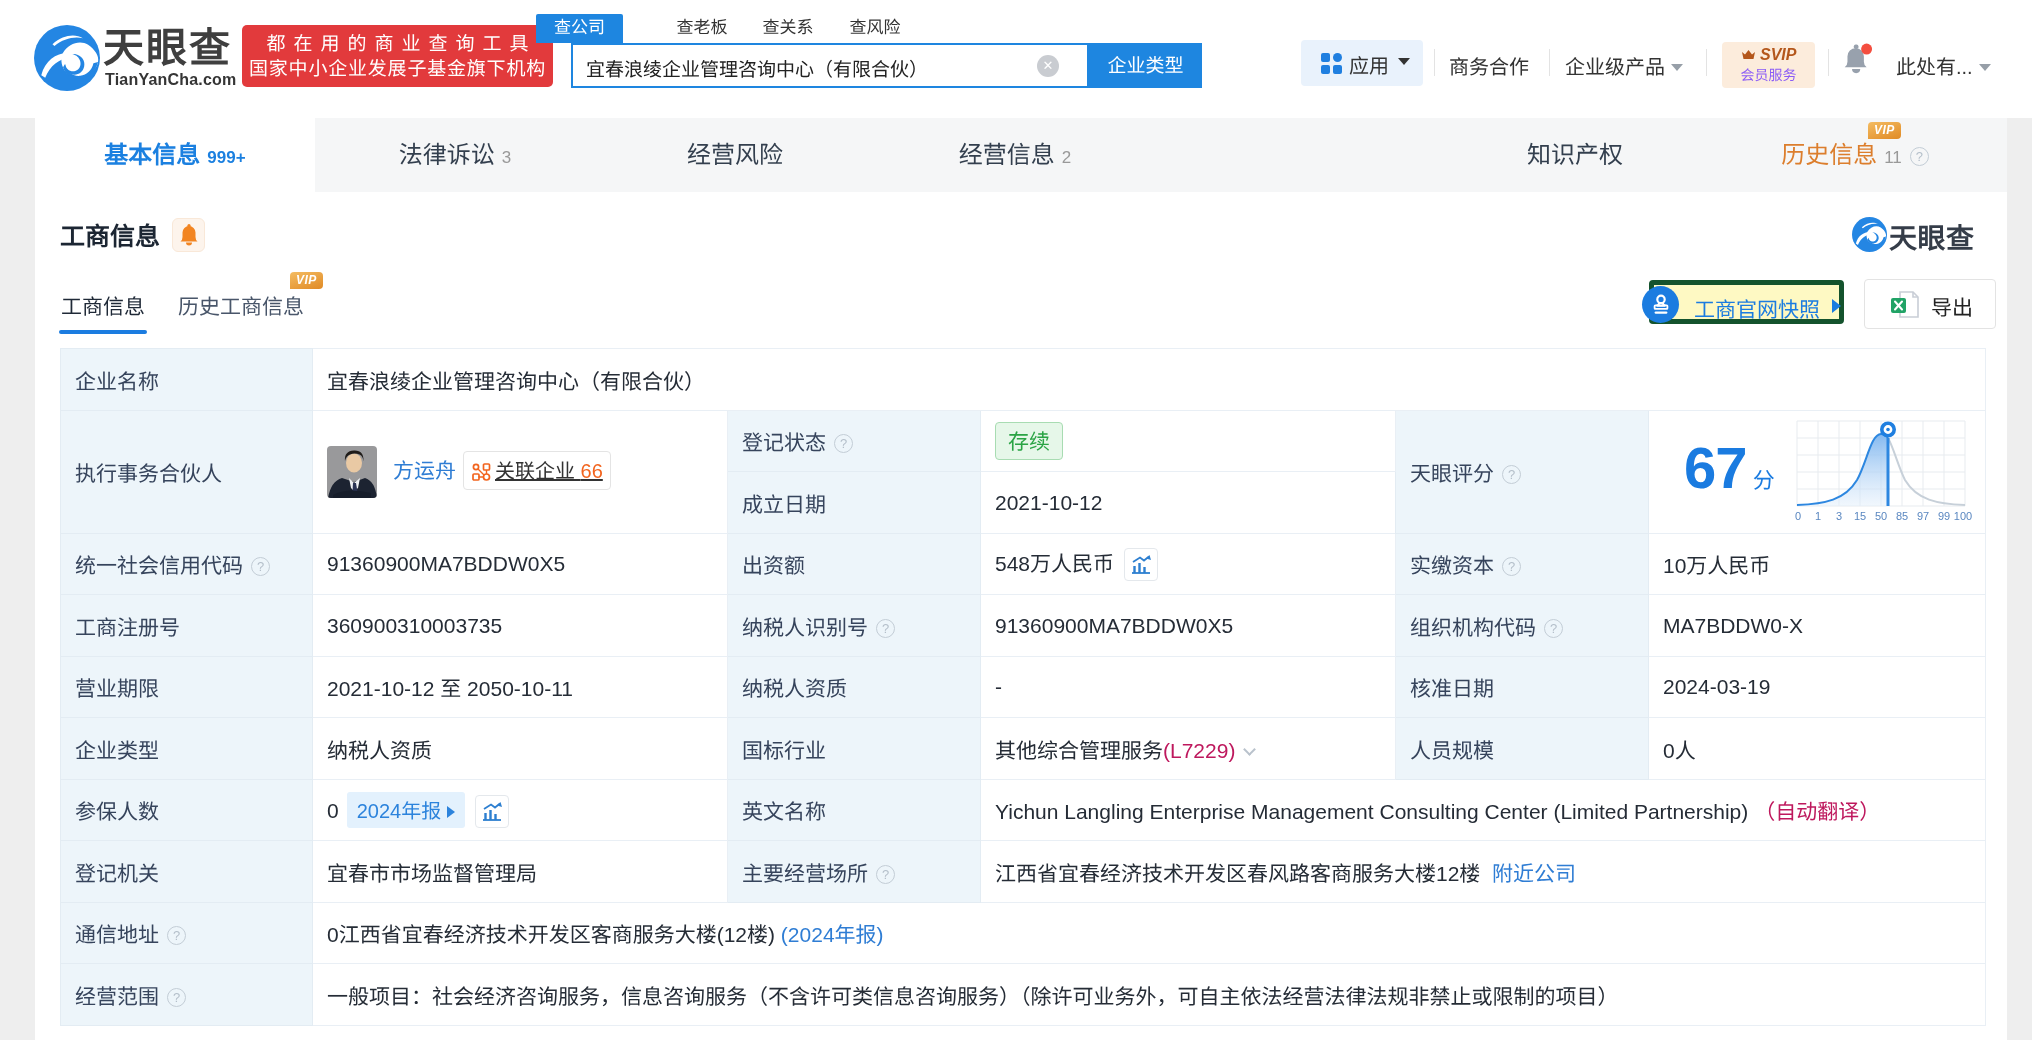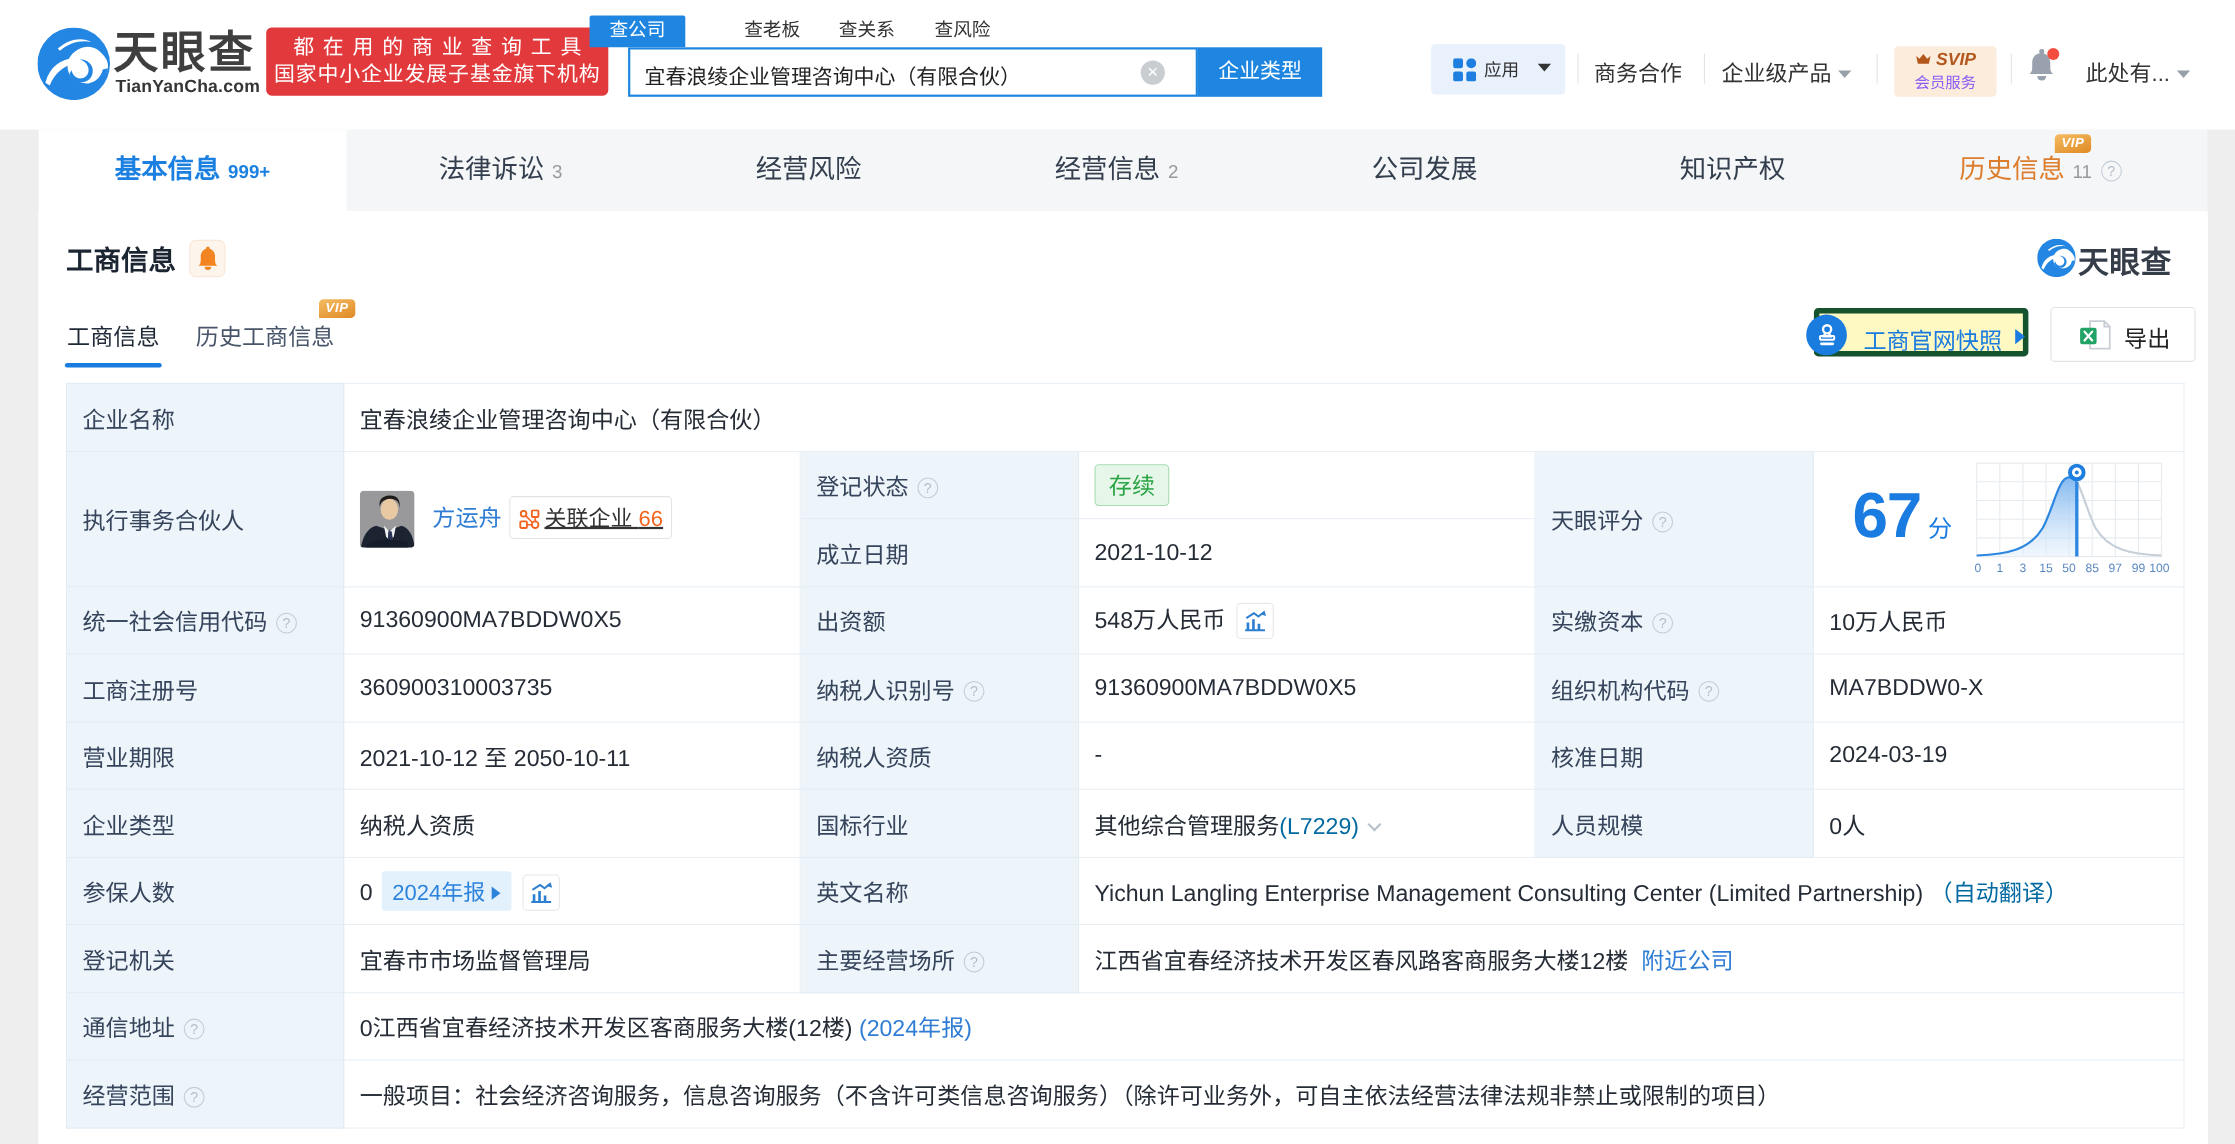--- a/index.html
+++ b/index.html
@@ -15,21 +15,21 @@
 .redbox .l2 { font-size:19px; letter-spacing:0.8px; line-height:25px; }
 
 .stab { position:absolute; top:14px; height:29px; font-size:17px; color:#333; text-align:center; line-height:28px; }
 .stab.active { background:#1e86e0; color:#fff; border-radius:2px 2px 0 0; }
 .sinput { position:absolute; left:571px; top:43px; width:518px; height:45px; border:2px solid #1e86e0; background:#fff; }
 .sinput .txt { position:absolute; left:13px; top:9px; font-size:19px; color:#222; }
 .sclear { position:absolute; right:28px; top:10px; width:22px; height:22px; border-radius:50%; background:#c9ccd1; color:#fff; font-size:13px; text-align:center; line-height:22px; }
 .sbtn { position:absolute; left:1089px; top:43px; width:113px; height:45px; background:#1e86e0; color:#fff; font-size:19px; text-align:center; line-height:45px; }
 
 .appbtn { position:absolute; left:1301px; top:40px; width:122px; height:46px; background:#e9f2fc; border-radius:4px; }
-.appbtn .t { position:absolute; left:48px; top:10px; font-size:16px; color:#333; }
+.appbtn .t { position:absolute; left:48px; top:10px; font-size:20px; color:#333; }
 .hsep { position:absolute; top:49px; width:1px; height:27px; background:#e3e3e3; }
 .hitem { position:absolute; top:51px; font-size:20px; color:#333; }
 .svip { position:absolute; left:1722px; top:42px; width:93px; height:46px; background:#fcecdc; border-radius:4px; text-align:center; }
 .svip .a { font-size:16px; font-weight:bold; font-style:italic; color:#b4571c; margin-top:4px; }
 .svip .b { font-size:14px; color:#8b5cf6; }
 .caret { display:inline-block; width:0; height:0; border-left:6px solid transparent; border-right:6px solid transparent; border-top:7px solid #333; vertical-align:middle; margin-left:6px; margin-top:-3px; }
 .caret.gray { border-top-color:#979fa8; }
 
 #navrow { position:absolute; top:118px; left:0; width:2032px; height:74px; background:#eeeeee; }
 #navinner { position:absolute; left:35px; top:0; width:1972px; height:74px; background:#f5f6f7; }
@@ -56,21 +56,21 @@
 .snapbtn .ar { position:absolute; left:178px; top:14px; width:0; height:0; border-top:7px solid transparent; border-bottom:7px solid transparent; border-left:9px solid #1b7ce0; }
 .snapcir { position:absolute; left:1607px; top:94px; width:37px; height:37px; border-radius:50%; background:#1b7ce0; text-align:center; }
 .expbtn { position:absolute; left:1829px; top:87px; width:132px; height:50px; border:1px solid #e3e3e3; border-radius:4px; background:#fff; }
 .expbtn .t { position:absolute; left:66px; top:11px; font-size:21px; color:#222; }
 
 #tbl { position:absolute; left:25px; top:156px; border-collapse:collapse; table-layout:fixed; width:1925px; }
 #tbl td { border:1px solid #e9eff5; font-size:21px; vertical-align:middle; padding:0 0 0 14px; }
 #tbl td.lab { background:#edf5fa; color:#36445c; border-color:#e3ecf3; }
 #tbl td.val { background:#fff; color:#252c36; }
 .link { color:#2f7dd4; }
-.gray { color:#0369a1; }
+.gray { color:#be185d; }
 .cunxu { display:inline-block; background:#e6f7e9; border:1px solid #a8dcb2; color:#2aa445; font-size:21px; border-radius:4px; padding:2px 12px 4px; }
 .chartbox { display:inline-block; width:34px; height:33px; border:1px solid #e4e8ec; border-radius:4px; vertical-align:middle; margin-left:10px; text-align:center; padding-top:5px; }
 .annual { display:inline-block; background:#e3f1fd; border-radius:3px; color:#2c83dc; font-size:20px; padding:3px 10px 4px; margin-left:8px; }
 .annual .ar { display:inline-block; width:0; height:0; border-top:6px solid transparent; border-bottom:6px solid transparent; border-left:8px solid #2c83dc; margin-left:6px; }
 .relchip { display:inline-block; border:1px solid #e4e4e4; border-radius:4px; font-size:20px; color:#333; padding:3px 7px 5px; margin-left:7px; background:#fff;text-decoration:underline; }
 .relchip .n { color:#f2641e; }
 .avatar { display:inline-block; width:50px; height:52px; border-radius:4px; vertical-align:middle; overflow:hidden; }
 .score67 { font-size:58px; font-weight:bold; color:#1a7be0; letter-spacing:-1px; }
 </style>
 </head>
@@ -131,21 +131,20 @@
     </svg>
     <div class="hitem" style="left:1896px;">此处有...<span class="caret gray"></span></div>
   </div>
 
   <div id="navrow">
     <div id="navinner">
       <div class="ntab active" style="left:0;">基本信息<span class="cnt">999+</span></div>
       <div class="ntab" style="left:280px;">法律诉讼<span class="cnt">3</span></div>
       <div class="ntab" style="left:560px;">经营风险</div>
       <div class="ntab" style="left:840px;">经营信息<span class="cnt">2</span></div>
-      <div class="ntab" style="left:1120px;">公司发展</div>
       <div class="ntab" style="left:1400px;">知识产权</div>
       <div class="ntab hist" style="left:1680px;">历史信息<span class="cnt">11</span><span class="qm">?</span></div>
       <div class="vipbadge" style="left:1833px; top:4px;">VIP</div>
     </div>
   </div>
   <div id="pagebg-l"></div>
   <div id="pagebg-r"></div>
 
   <div id="card">
     <div class="sect-title">工商信息</div>

